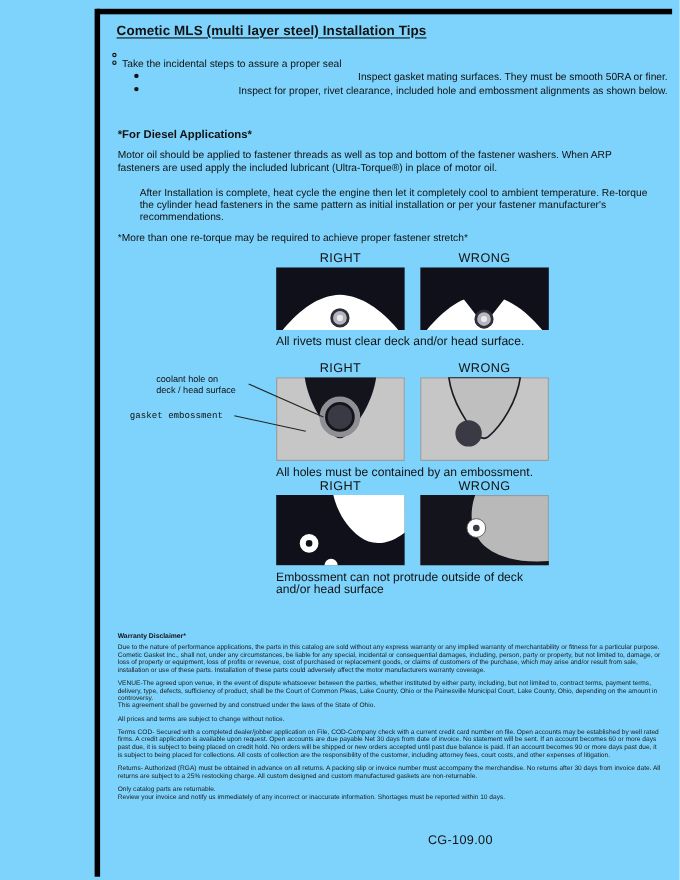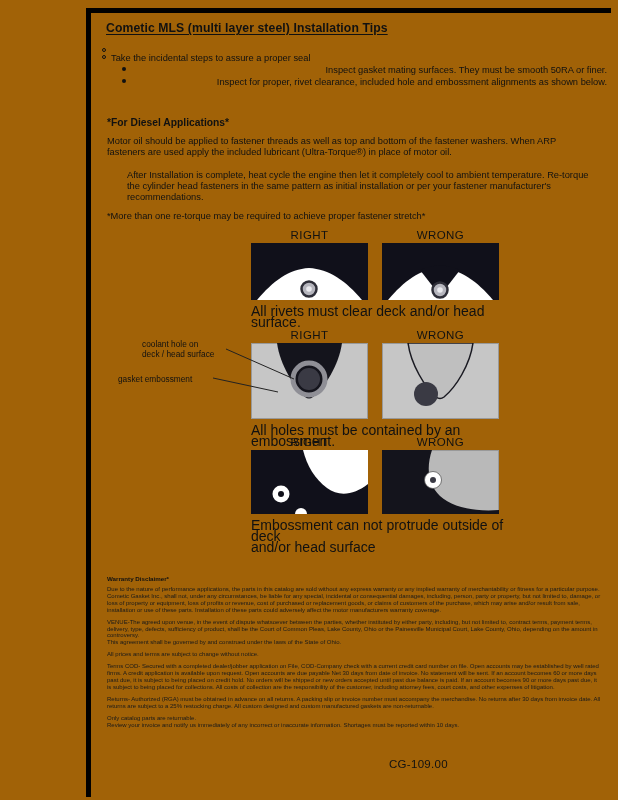--- a/index.html
+++ b/index.html
@@ -1,18 +1,18 @@
 <!DOCTYPE html>
 <html><head>
 <meta charset="utf-8">
 <style>
   * { margin:0; padding:0; box-sizing:border-box; }
   html,body { background:#ffffff; }
   .page {
-    position:relative; width:618px; height:800px; background:#a16207;
+    position:relative; width:618px; height:800px; background:#7dd3fc;
     font-family:"Liberation Sans", sans-serif; color:#111; overflow:hidden;
   }
   .border-top { position:absolute; left:88px; top:8px; width:523px; height:5px; background:#000; }
   .border-left { position:absolute; left:86px; top:8px; width:5px; height:789px; background:#000; }
 
   .title {
     position:absolute; left:106px; top:21px;
     font-size:12.2px; font-weight:bold; text-decoration:underline; text-underline-offset:2px;
     letter-spacing:0.1px;
   }
@@ -30,24 +30,24 @@
   .para.note { top:211px; }
 
   .dg { position:absolute; left:251px; width:280px; }
   .dg.d1 { top:229px; }
   .dg.d2 { top:329px; }
   .dg.d3 { top:436px; }
   .dg-labels { display:flex; gap:14px; margin-bottom:2px; }
   .dg-labels span { width:117px; text-align:center; font-size:11.5px; letter-spacing:0.4px; }
   .dg-panels { display:flex; gap:14px; }
   .dg-panels svg { display:block; }
-  .dg-caption { font-size:14px; line-height:11px; margin-top:6px; white-space:pre-line; }
+  .dg-caption { font-size:11px; line-height:11px; margin-top:6px; white-space:pre-line; }
 
   .callout1 { position:absolute; left:142px; top:340px; width:86px; font-size:8.3px; line-height:9.6px; white-space:pre-line; }
-  .callout2 { position:absolute; left:118px; top:374px; width:96px; font-size:8.3px; }
+  .callout2 { position:absolute; left:118px; top:374px; width:96px; font-size:8.3px;font-family:Liberation Mono, monospace; }
   .callout-lines { position:absolute; left:210px; top:346px; width:90px; height:52px; z-index:5; pointer-events:none; }
 
   .disclaimer { position:absolute; left:107px; top:575px; width:494px; }
   .disc-heading { font-size:6.2px; font-weight:bold; margin-bottom:4px; }
   .disc-para { font-size:6px; line-height:6.9px; margin-bottom:5px; white-space:pre-line; color:#1a1a1a; }
 
   .pageno { position:absolute; left:389px; top:758px; font-size:11.5px; letter-spacing:0.3px; }
 </style>
 </head>
 <body>

